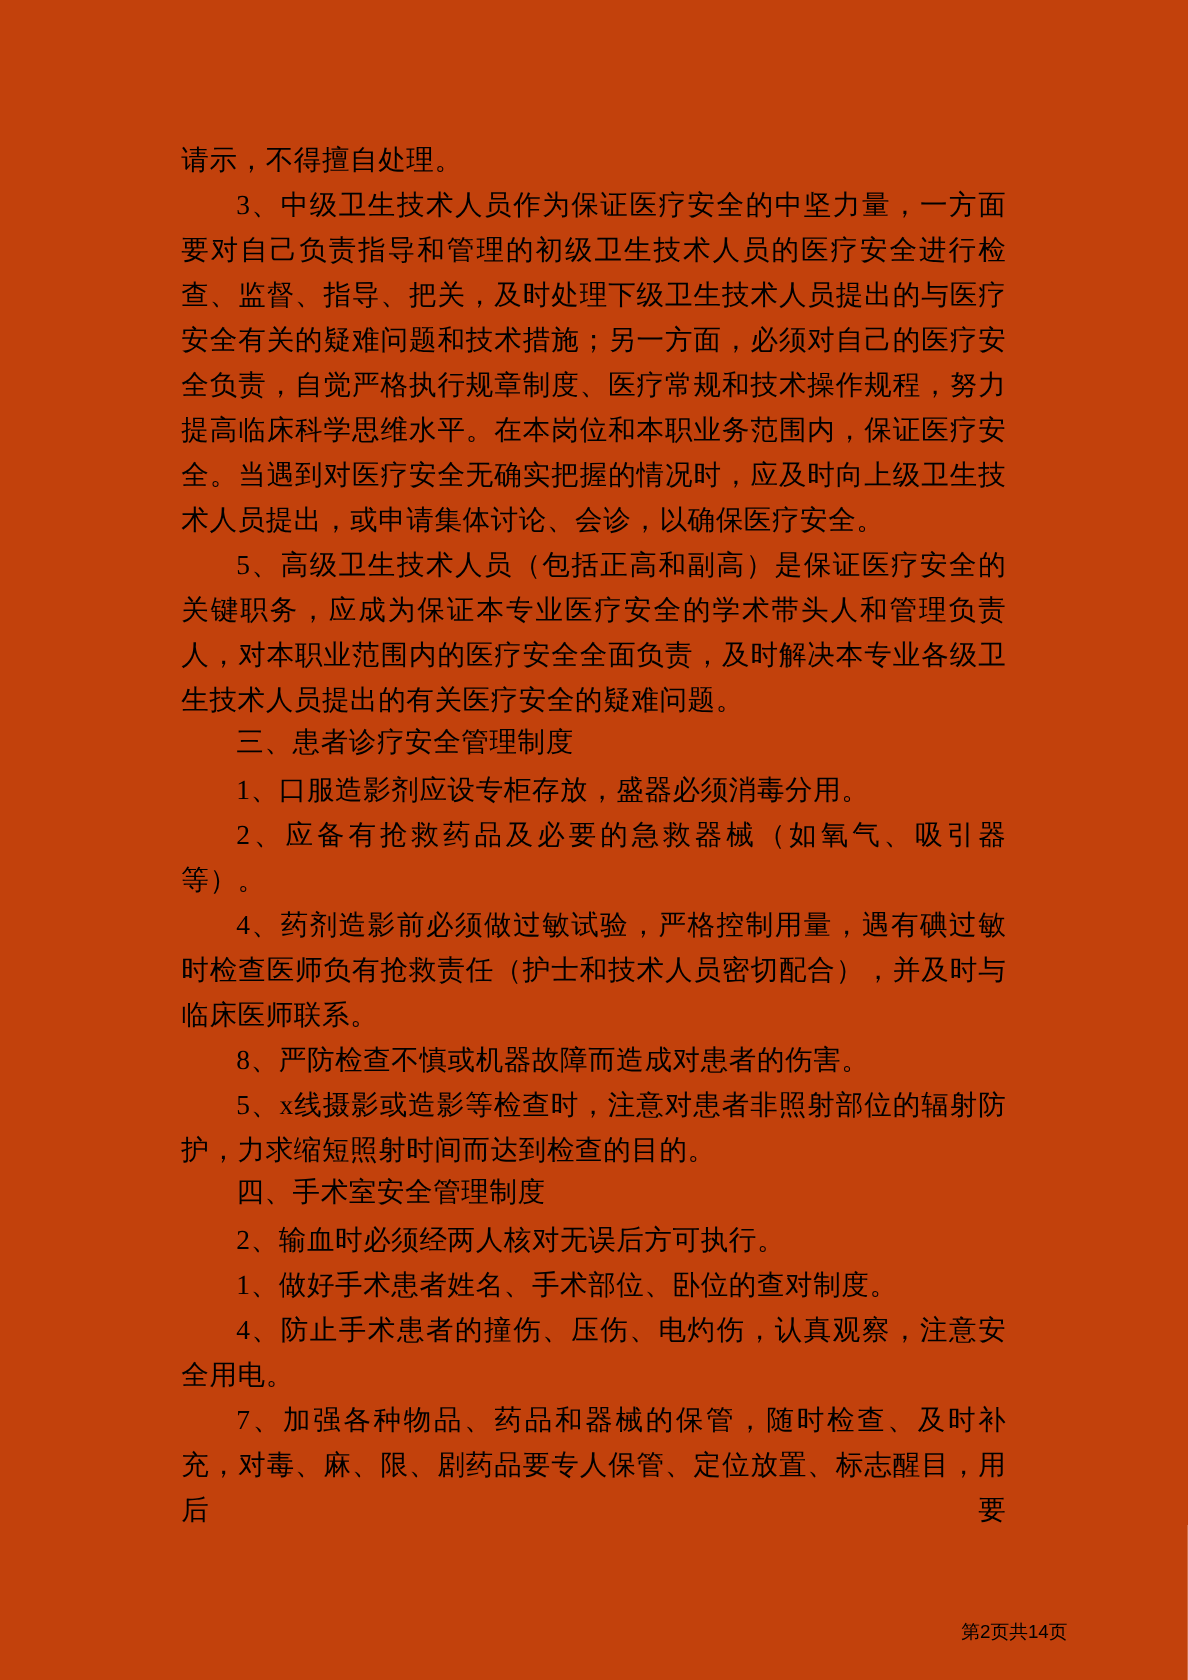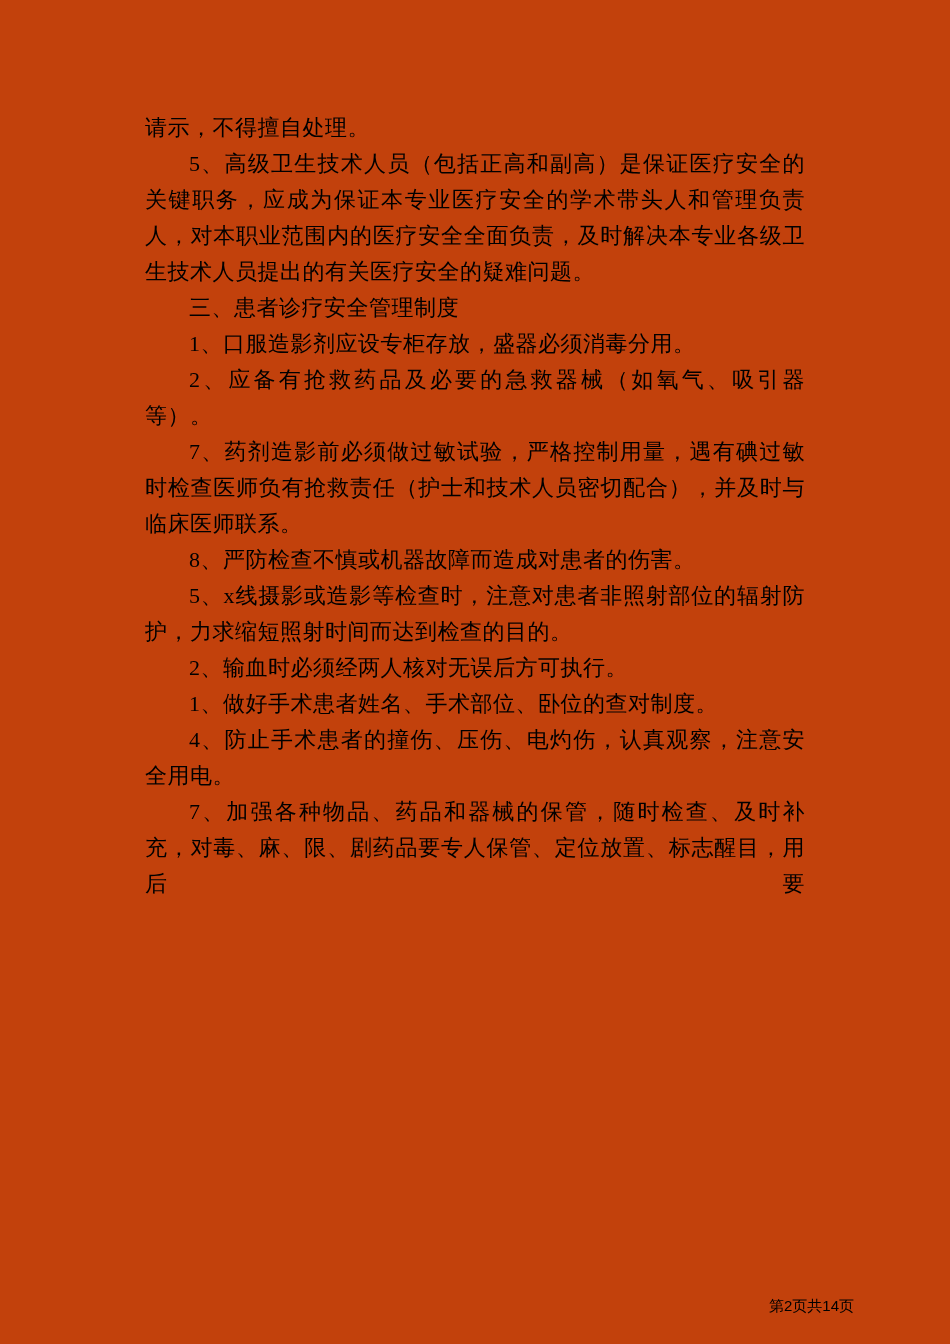--- a/index.html
+++ b/index.html
@@ -36,21 +36,21 @@
     font-size: 22px;
     line-height: 36px;
     text-align: justify;
     letter-spacing: 0.5px;
     word-break: break-all;
   }
   .para.indent {
     text-indent: 2em;
   }
   .para.heading {
-    font-family: Liberation Serif, serif;
+    font-family: Liberation Mono, monospace;
   }
   .para.cont-next-page {
     text-align-last: justify;
   }
   .footer {
     position: absolute;
     right: 144px;
     top: 1296px;
     font-size: 15px;
     line-height: 20px;
@@ -58,27 +58,29 @@
     color: #000000;
   }
 </style>
 </head>
 <body>
 
 <div class="page">
 
   <div class="content">
     <p class="para">请示，不得擅自处理。</p>
+    <p class="para indent">3、中级卫生技术人员作为保证医疗安全的中坚力量，一方面要对自己负责指导和管理的初级卫生技术人员的医疗安全进行检查、监督、指导、把关，及时处理下级卫生技术人员提出的与医疗安全有关的疑难问题和技术措施；另一方面，必须对自己的医疗安全负责，自觉严格执行规章制度、医疗常规和技术操作规程，努力提高临床科学思维水平。在本岗位和本职业务范围内，保证医疗安全。当遇到对医疗安全无确实把握的情况时，应及时向上级卫生技术人员提出，或申请集体讨论、会诊，以确保医疗安全。</p>
     <p class="para indent">5、高级卫生技术人员（包括正高和副高）是保证医疗安全的关键职务，应成为保证本专业医疗安全的学术带头人和管理负责人，对本职业范围内的医疗安全全面负责，及时解决本专业各级卫生技术人员提出的有关医疗安全的疑难问题。</p>
     <p class="para indent heading">三、患者诊疗安全管理制度</p>
     <p class="para indent">1、口服造影剂应设专柜存放，盛器必须消毒分用。</p>
     <p class="para indent">2、应备有抢救药品及必要的急救器械（如氧气、吸引器等）。</p>
-    <p class="para indent">7、药剂造影前必须做过敏试验，严格控制用量，遇有碘过敏时检查医师负有抢救责任（护士和技术人员密切配合），并及时与临床医师联系。</p>
+    <p class="para indent">4、药剂造影前必须做过敏试验，严格控制用量，遇有碘过敏时检查医师负有抢救责任（护士和技术人员密切配合），并及时与临床医师联系。</p>
     <p class="para indent">8、严防检查不慎或机器故障而造成对患者的伤害。</p>
     <p class="para indent">5、x线摄影或造影等检查时，注意对患者非照射部位的辐射防护，力求缩短照射时间而达到检查的目的。</p>
+    <p class="para indent heading">四、手术室安全管理制度</p>
     <p class="para indent">2、输血时必须经两人核对无误后方可执行。</p>
     <p class="para indent">1、做好手术患者姓名、手术部位、卧位的查对制度。</p>
     <p class="para indent">4、防止手术患者的撞伤、压伤、电灼伤，认真观察，注意安全用电。</p>
     <p class="para indent cont-next-page">7、加强各种物品、药品和器械的保管，随时检查、及时补充，对毒、麻、限、剧药品要专人保管、定位放置、标志醒目，用后要</p>
   </div>
 
   <div class="footer">
     <span>第2页共14页</span>
   </div>
 

